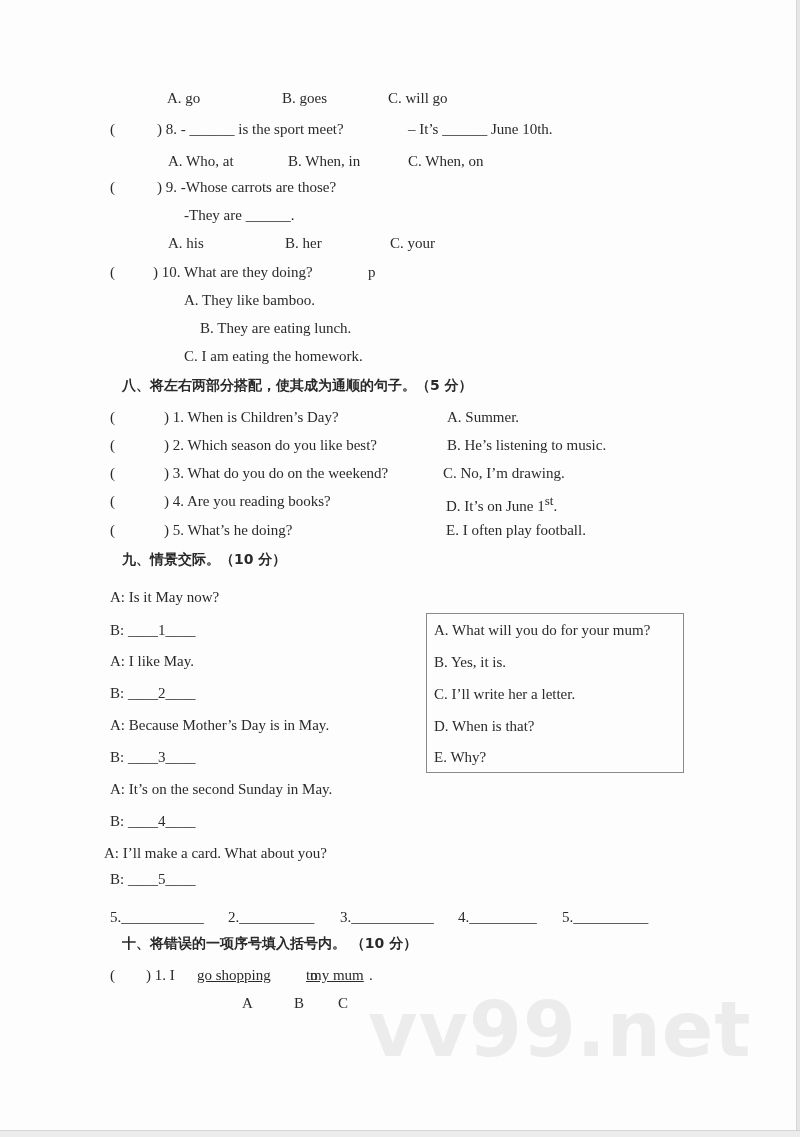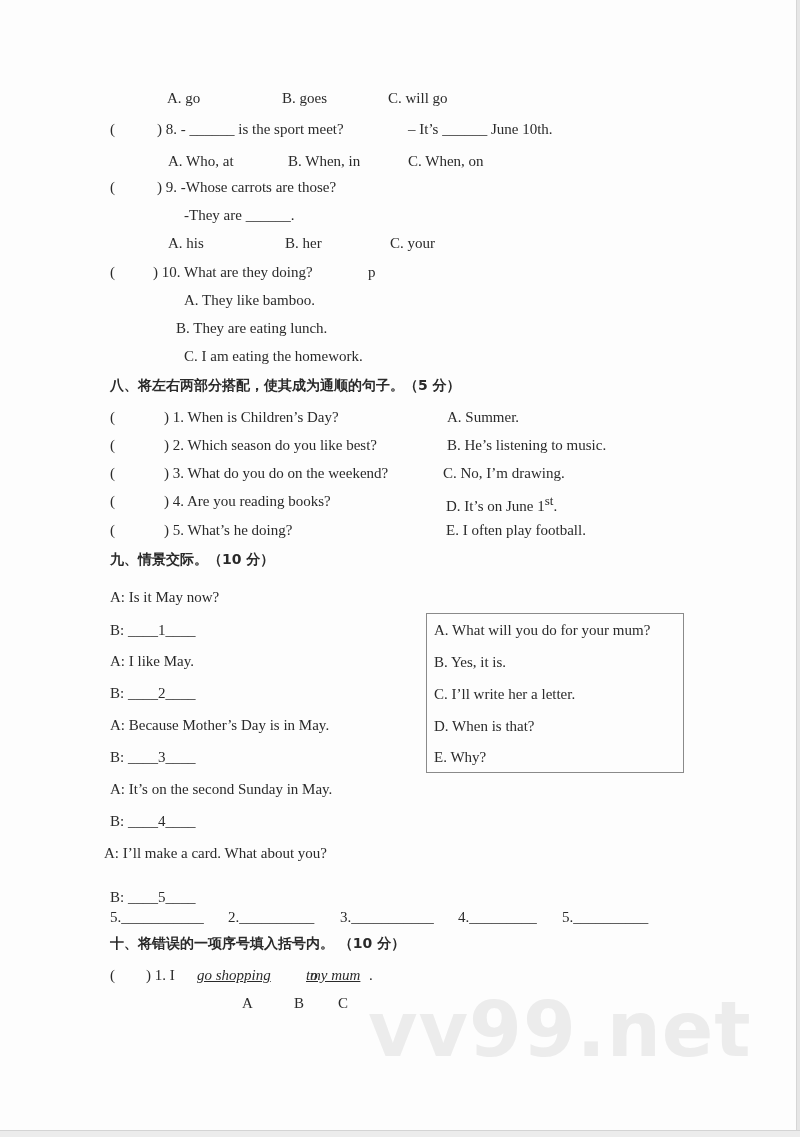--- a/index.html
+++ b/index.html
@@ -16,23 +16,23 @@
       position: absolute; right: 0; top: 0; width: 3px; height: 1137px;
       background: #e6e6e6; border-left: 1px solid #d6d6d6;
     }
     .page-edge-bottom {
       position: absolute; left: 0; bottom: 0; width: 800px; height: 6px;
       background: #ececec; border-top: 1px solid #d4d4d4;
     }
     .abs { position: absolute; white-space: nowrap; line-height: 1; }
     .heading {
       font-family: "DejaVu Sans", sans-serif;
-      font-weight: bold; font-size: 14px; color: #2a2a2a;
+      font-weight: bold; font-size: 14px; color: #2a2a2a; margin-left: 12px;
     }
-    .ul { text-decoration: underline; font-style: italic; }
+    .ul { text-decoration: underline; }
     .box {
       position: absolute; left: 426px; top: 613px; width: 258px; height: 160px;
       border: 1.5px solid #8a8a8a; box-sizing: border-box;
     }
     .watermark {
       position: absolute; left: 368px; top: 992px;
       font-family: "DejaVu Sans", sans-serif; font-weight: bold;
       font-size: 76px; color: #ececec; letter-spacing: 1px; line-height: 1;
     }
     sup { font-size: 13px; }
@@ -64,21 +64,21 @@
     <span>-They are </span><span>______</span><span>.</span>
   </span>
   <span class="abs" style="left:168px;top:236px">A. his</span>
   <span class="abs" style="left:285px;top:236px">B. her</span>
   <span class="abs" style="left:390px;top:236px">C. your</span>
 
   <span class="abs" style="left:110px;top:265px">(</span>
   <span class="abs" style="left:153px;top:265px">) 10. What are they doing?</span>
   <span class="abs" style="left:368px;top:265px">p</span>
   <span class="abs" style="left:184px;top:293px">A. They like bamboo.</span>
-  <span class="abs" style="left:176px;top:321px">B. They are eating lunch.</span>
+  <span class="abs" style="left:200px;top:321px">B. They are eating lunch.</span>
   <span class="abs" style="left:184px;top:349px">C. I am eating the homework.</span>
 
   <span class="abs heading" style="left:110px;top:378px">八、将左右两部分搭配，使其成为通顺的句子。（5 分）</span>
 
   <span class="abs" style="left:110px;top:410px">(</span>
   <span class="abs" style="left:164px;top:410px">) 1. When is Children’s Day?</span>
   <span class="abs" style="left:447px;top:410px">A. Summer.</span>
 
   <span class="abs" style="left:110px;top:438px">(</span>
   <span class="abs" style="left:164px;top:438px">) 2. Which season do you like best?</span>
@@ -100,21 +100,21 @@
 
   <span class="abs" style="left:110px;top:590px">A: Is it May now?</span>
   <span class="abs" style="left:110px;top:623px">B: ____1____</span>
   <span class="abs" style="left:110px;top:654px">A: I like May.</span>
   <span class="abs" style="left:110px;top:686px">B: ____2____</span>
   <span class="abs" style="left:110px;top:718px">A: Because Mother’s Day is in May.</span>
   <span class="abs" style="left:110px;top:750px">B: ____3____</span>
   <span class="abs" style="left:110px;top:782px">A: It’s on the second Sunday in May.</span>
   <span class="abs" style="left:110px;top:814px">B: ____4____</span>
   <span class="abs" style="left:104px;top:846px">A: I’ll make a card. What about you?</span>
-  <span class="abs" style="left:110px;top:890px">B: ____5____</span>
+  <span class="abs" style="left:110px;top:872px">B: ____5____</span>
 
   <div class="box"></div>
   <span class="abs" style="left:434px;top:623px">A. What will you do for your mum?</span>
   <span class="abs" style="left:434px;top:655px">B. Yes, it is.</span>
   <span class="abs" style="left:434px;top:687px">C. I’ll write her a letter.</span>
   <span class="abs" style="left:434px;top:719px">D. When is that?</span>
   <span class="abs" style="left:434px;top:750px">E. Why?</span>
 
   <span class="abs" style="left:110px;top:910px">5.___________</span>
   <span class="abs" style="left:228px;top:910px">2.__________</span>

